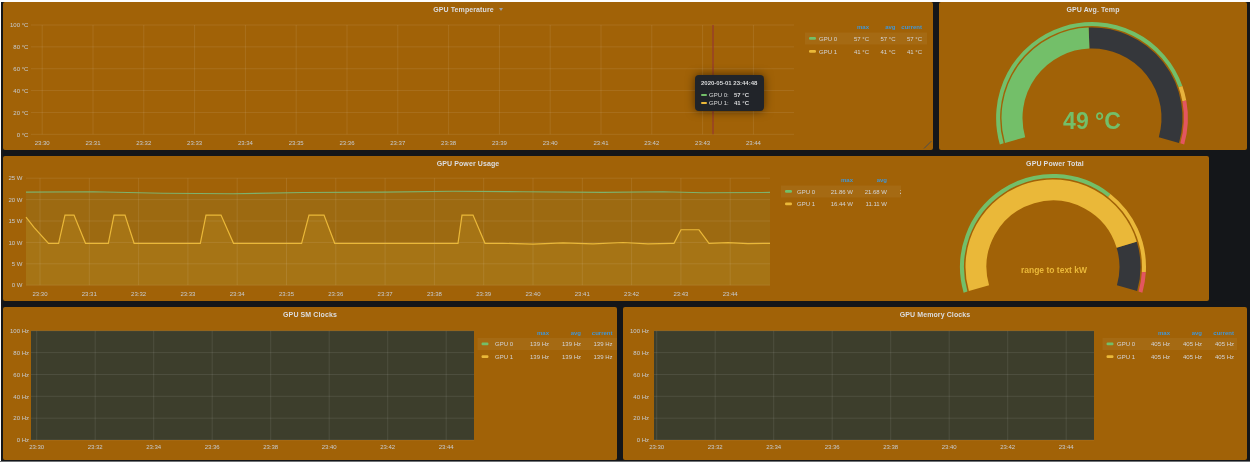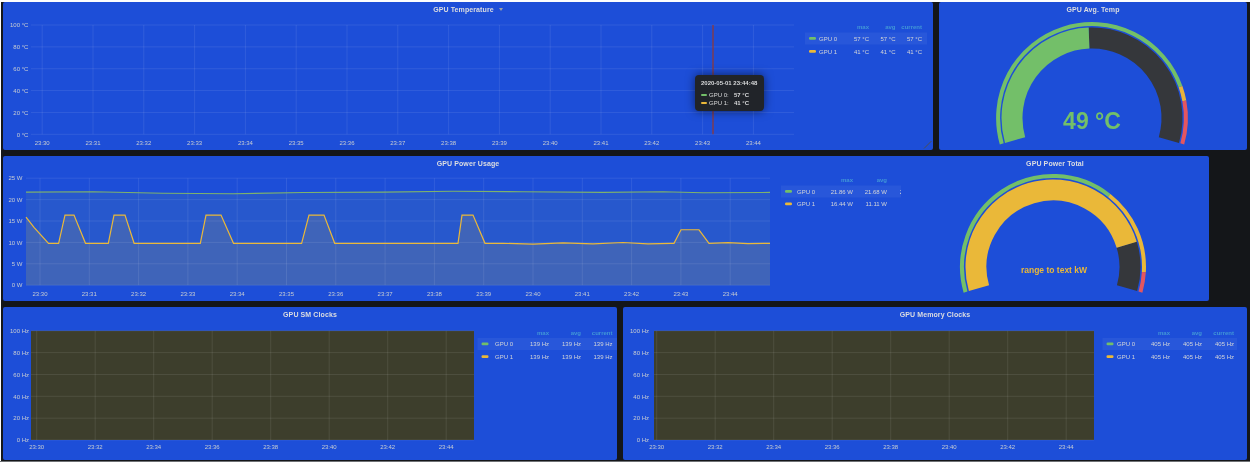--- a/index.html
+++ b/index.html
@@ -1,19 +1,19 @@
 <!DOCTYPE html>
 <html><head><meta charset="utf-8"><style>
 * { margin:0; padding:0; box-sizing:border-box; }
 html,body { width:1250px; height:462px; background:#141619; overflow:hidden;
   font-family:"Liberation Sans", sans-serif; }
 .edge-t { position:absolute; left:0; top:0; width:1250px; height:2px; background:#fdfdfd; }
 .edge-l { position:absolute; left:0; top:0; width:1px; height:462px; background:#fdfdfd; }
 .edge-b { position:absolute; left:0; top:461px; width:1250px; height:1px; background:#6f7275; }
-.pn { position:absolute; background:#1d4ed8; border-radius:2px; }
+.pn { position:absolute; background:#a16207; border-radius:2px; }
 .ti { position:absolute; left:0; top:4px; width:100%; text-align:center;
   font-size:7px; font-weight:bold; color:#dcdde0; letter-spacing:0.1px; }
 .caret { display:inline-block; width:0; height:0; border-left:2.5px solid transparent;
   border-right:2.5px solid transparent; border-top:3px solid #9aa0a6; margin-left:3px; vertical-align:1px;}
 .ax { font-size:6px; fill:#c7ccd2; font-family:"Liberation Sans",sans-serif; }
 .lh { font-size:6px; font-weight:bold; fill:#4196d6; font-family:"Liberation Sans",sans-serif; }
 .lt { font-size:6px; fill:#d3d5d8; font-family:"Liberation Sans",sans-serif; }
 .tt { position:absolute; background:#212429; border-radius:4px; box-shadow:0 0 10px rgba(0,0,0,0.55); }
 .tth { position:absolute; font-size:6px; font-weight:bold; color:#d8d9da; white-space:nowrap; }
 .ttd { position:absolute; width:6px; height:2.2px; border-radius:1px; }

